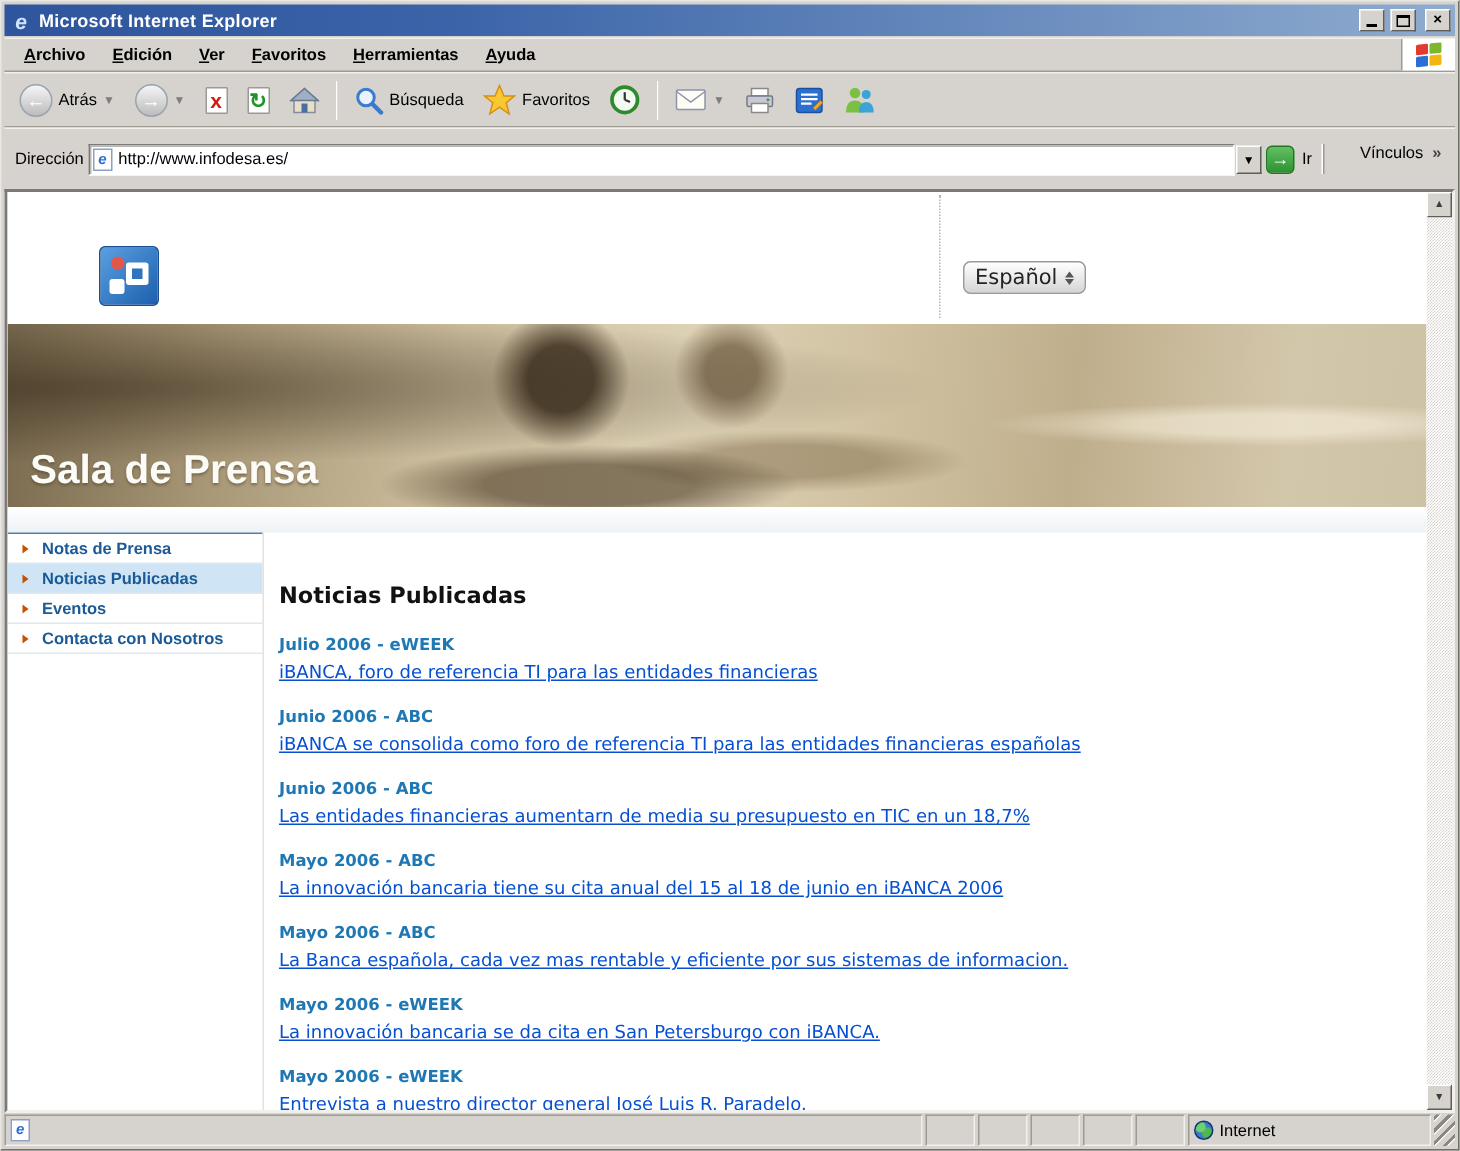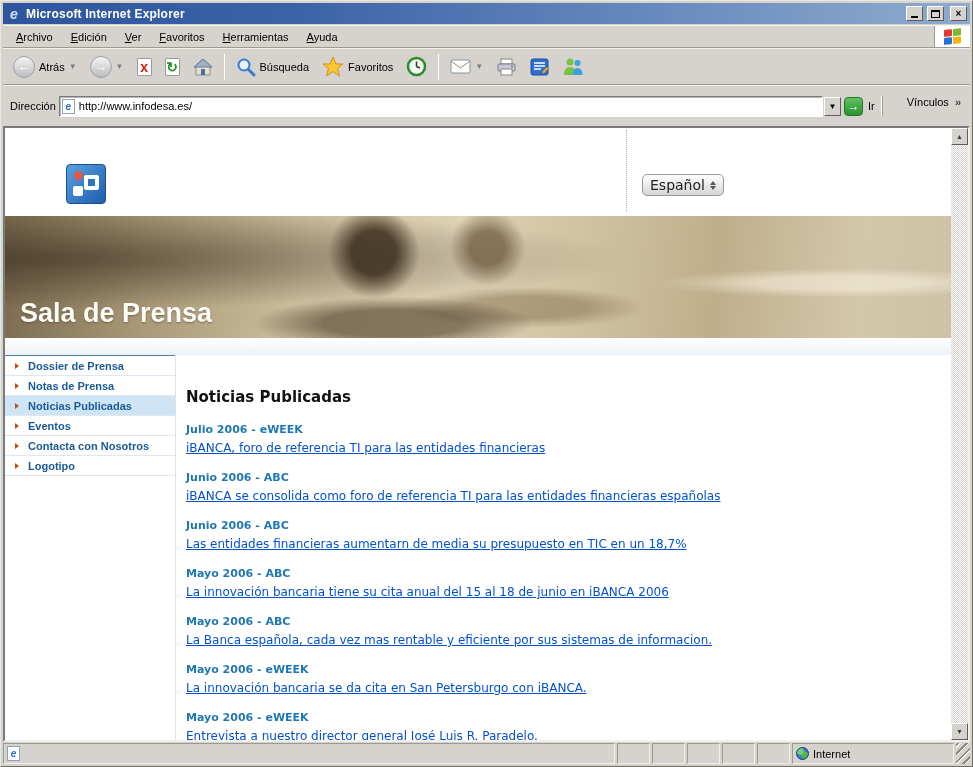--- a/index.html
+++ b/index.html
@@ -18,21 +18,21 @@
   .win-btn { width:17px; height:15px; background:#d6d3ce; border:1px solid;
              border-color:#fff #5f5d58 #5f5d58 #fff; display:flex; align-items:center;
              justify-content:center; font-size:10px; font-weight:bold; color:#000; line-height:1; }
   .win-btn.close { margin-left:2px; }
   .btn-min-glyph { width:7px; height:2px; background:#000; margin-top:7px; }
   .btn-max-glyph { width:9px; height:8px; border:1px solid #000; border-top-width:2px; }
 
   
   .menu-bar { height:23px; display:flex; align-items:stretch; border-top:1px solid #f2f0ec;
               border-bottom:1px solid #9d9a92; margin:1px 2px 0 2px; background:#d6d3ce; }
-  .menu-items { flex:1; display:flex; align-items:center; padding-left:4px; }
+  .menu-items { flex:1; display:flex; align-items:center; padding-left:4px;font-weight:bold; }
   .menu-item { display:inline-block; padding:3px 9px; font-size:11px; color:#000; }
   .menu-item::first-letter { text-decoration:underline; }
   .win-logo-box { width:36px; border-left:1px solid #9d9a92; background:#fff;
                   display:flex; align-items:center; justify-content:center; }
   .flag { width:18px; height:16px; display:grid; grid-template-columns:8px 8px;
           grid-template-rows:7px 7px; gap:1px; transform:skewY(-6deg); }
   .flag i { border-radius:1px; }
   .flag .f1{background:#e23a2e;} .flag .f2{background:#7db72f;}
   .flag .f3{background:#2c6fd4;} .flag .f4{background:#f2b611;}
 
@@ -330,41 +330,33 @@
 
       <div class="hero">
         <span class="hero-title">Sala de Prensa</span>
       </div>
       <div class="below-band"></div>
 
       <div class="content">
         <div class="sidebar">
           <div class="side-item">
             <span class="side-arrow"></span>
-            <span>Dossier de Prensa</span>
-          </div>
-          <div class="side-item">
-            <span class="side-arrow"></span>
             <span>Notas de Prensa</span>
           </div>
           <div class="side-item active">
             <span class="side-arrow"></span>
             <span>Noticias Publicadas</span>
           </div>
           <div class="side-item">
             <span class="side-arrow"></span>
             <span>Eventos</span>
           </div>
           <div class="side-item">
             <span class="side-arrow"></span>
             <span>Contacta con Nosotros</span>
-          </div>
-          <div class="side-item">
-            <span class="side-arrow"></span>
-            <span>Logotipo</span>
           </div>
         </div>
 
         <div class="main">
           <div class="main-heading">Noticias Publicadas</div>
 
           <div class="news-item">
             <div class="news-date">Julio 2006 - eWEEK</div>
             <a class="news-link" href="#">iBANCA, foro de referencia TI para las entidades financieras</a>
           </div>

